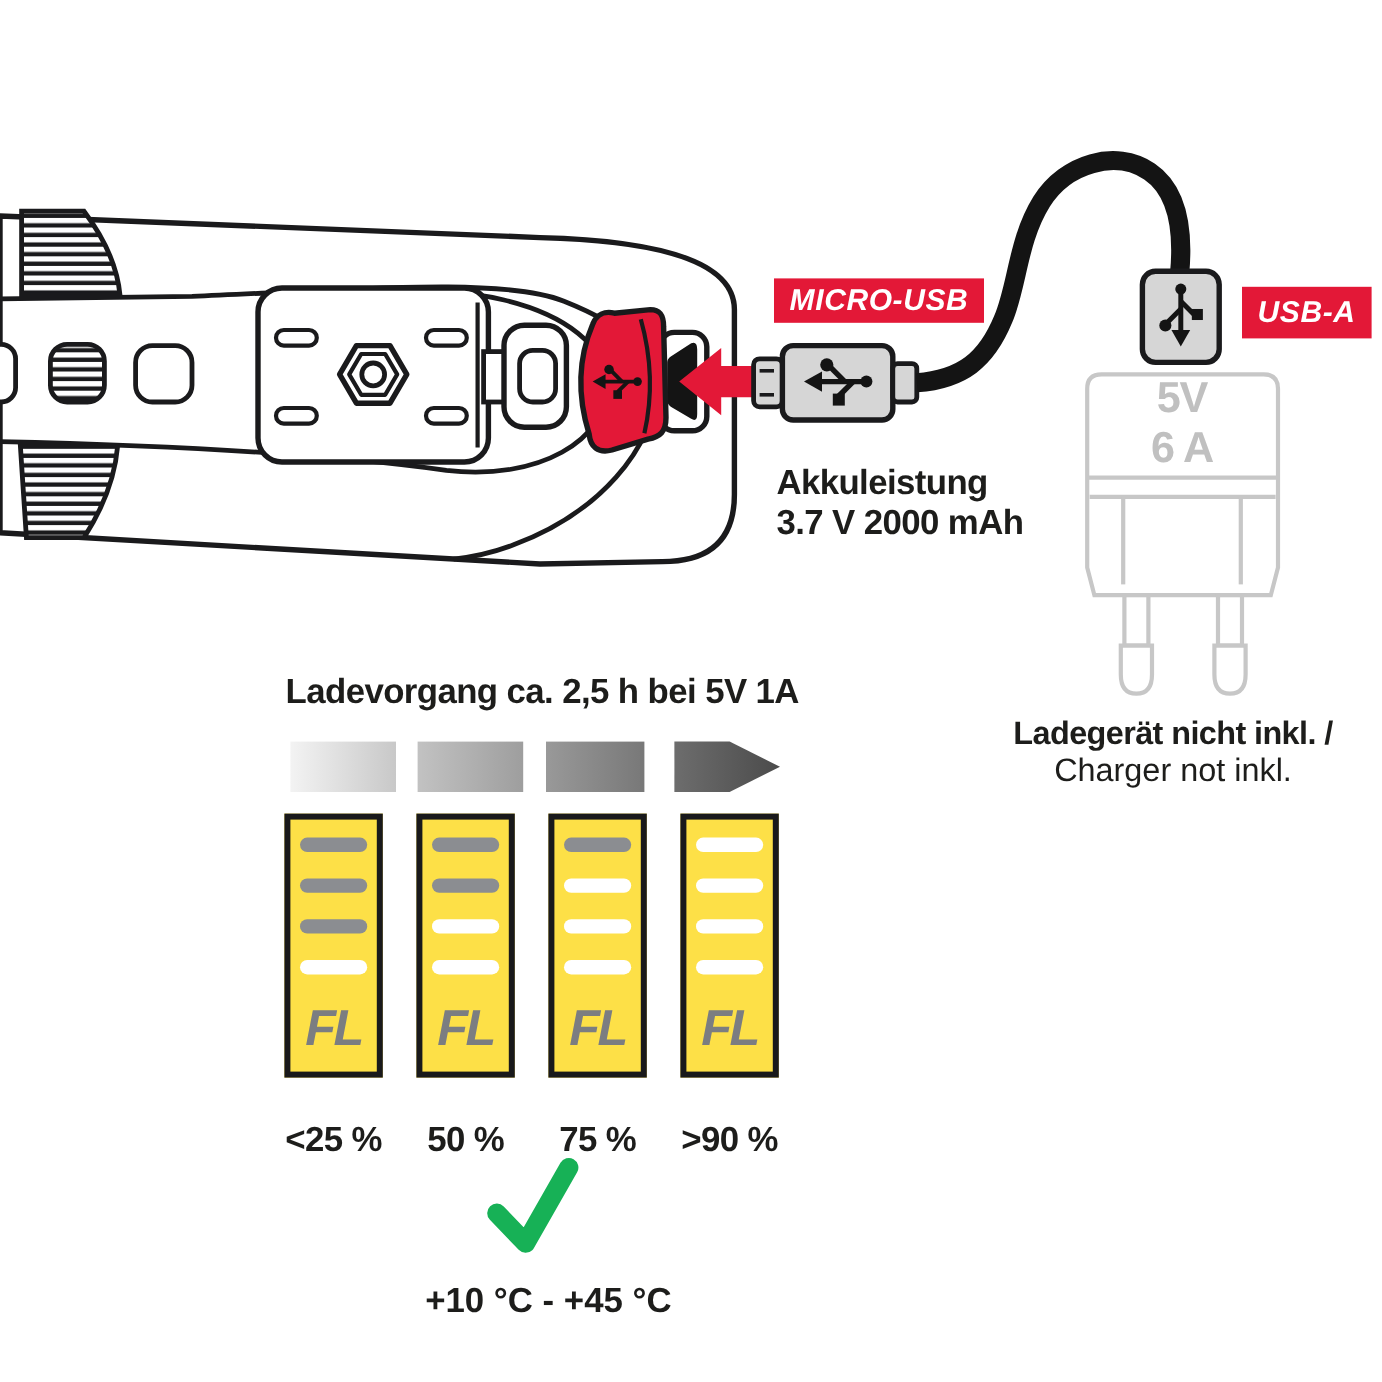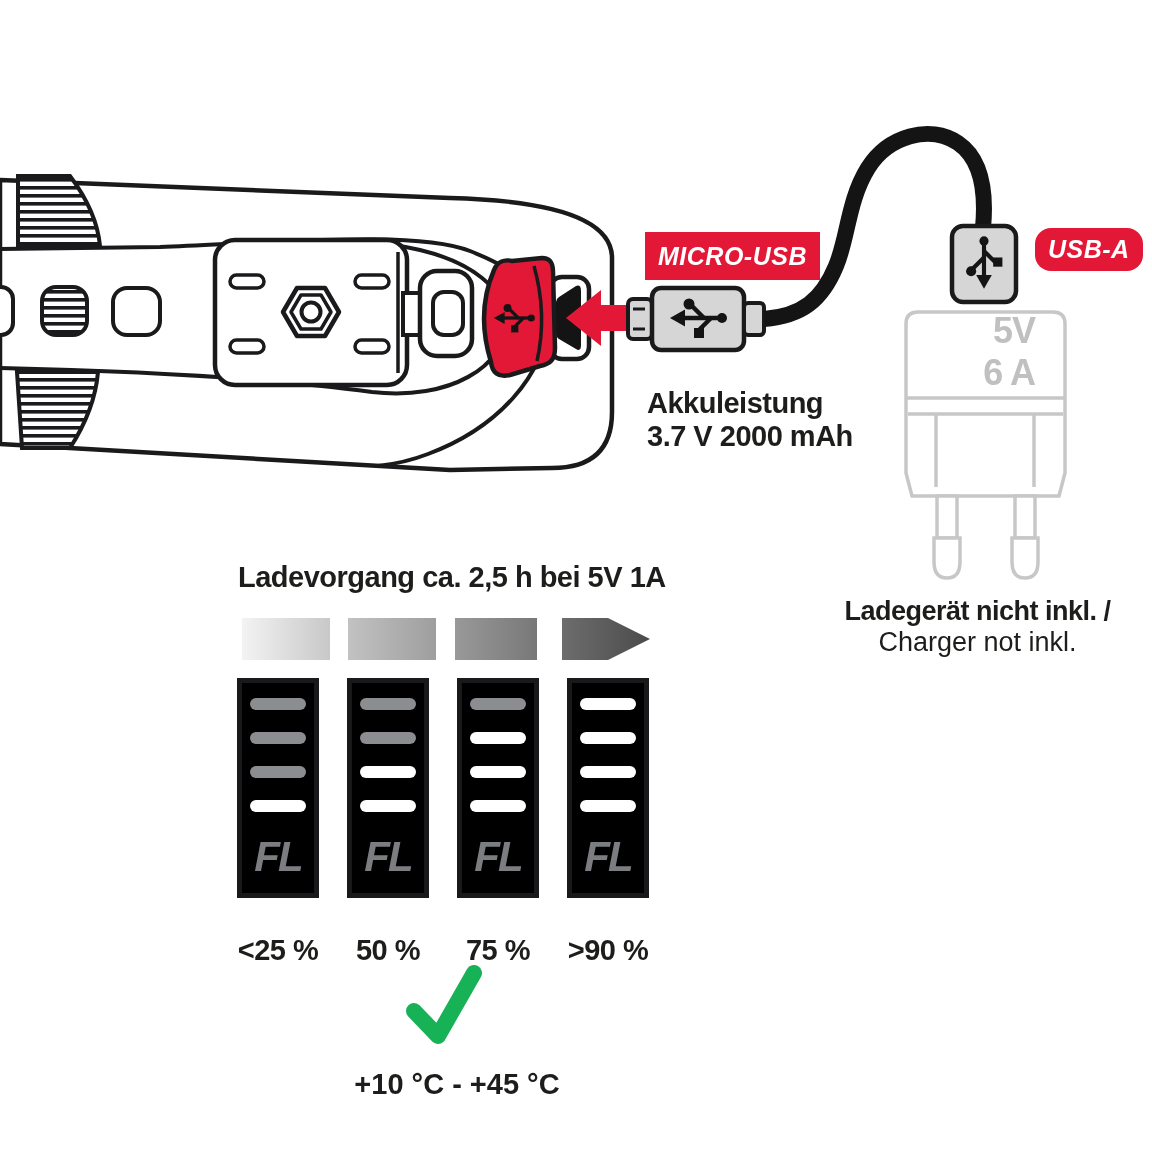--- a/index.html
+++ b/index.html
@@ -2,34 +2,34 @@
 <html><head>
 <meta charset="utf-8">
 <style>
   html,body{margin:0;padding:0;background:#fff;}
   .canvas{position:relative;width:1152px;height:1152px;background:#fff;overflow:hidden;
           font-family:"Liberation Sans",sans-serif;color:#1d1d1b;}
   .canvas svg{position:absolute;left:0;top:0;z-index:0;}
   .abs{position:absolute;z-index:2;}
   .badge{display:flex;align-items:center;justify-content:center;background:#e31837;color:#fff;
          font:italic 700 25px "Liberation Sans",sans-serif;letter-spacing:0.5px;padding:0 13px;white-space:nowrap;}
-  .badge-micro{left:645px;top:232px;height:48px;}
-  .badge-usba{left:1035px;top:228px;height:43px;border-radius:16px;}
+  .badge-micro{left:645px;top:232px;height:37px;}
+  .badge-usba{left:1035px;top:239px;height:43px;}
   .akku{left:647px;top:387px;font:700 29px "Liberation Sans",sans-serif;line-height:33px;letter-spacing:-0.5px;}
-  .chargerV{left:935px;top:310px;width:100px;text-align:right;font:700 36px "Liberation Sans",sans-serif;
+  .chargerV{left:935px;top:310px;width:100px;text-align:center;font:700 36px "Liberation Sans",sans-serif;
             color:#c0c0c0;letter-spacing:-1px;z-index:1;}
   .chargerA{top:352px;}
   .charger-note{left:805px;top:596px;width:345px;text-align:center;line-height:32px;}
   .charger-note .l1{font:700 27px "Liberation Sans",sans-serif;letter-spacing:-0.5px;}
   .charger-note .l2{font:400 27px "Liberation Sans",sans-serif;}
   .charge-title{left:238px;top:561px;font:700 29px "Liberation Sans",sans-serif;letter-spacing:-0.5px;white-space:nowrap;}
   .temp{left:302px;top:1068px;width:310px;text-align:center;font:700 29px "Liberation Sans",sans-serif;white-space:nowrap;}
   .bars{left:237px;top:678px;display:flex;gap:28px;}
   .bat-col{width:82px;display:flex;flex-direction:column;align-items:center;}
-  .bat-bar{width:82px;height:220px;background:#000000;border:5px solid #19191b;box-sizing:border-box;
+  .bat-bar{width:82px;height:220px;background:#fde047;border:5px solid #19191b;box-sizing:border-box;
            display:flex;flex-direction:column;align-items:center;padding-top:15px;position:relative;}
   .bat-seg{width:56px;height:12px;border-radius:7px;margin-bottom:22px;flex:none;}
   .bat-seg.dim{background:#8b8d91;}
   .bat-seg.lit{background:#ffffff;}
   .bat-fl{position:absolute;bottom:12px;left:0;right:0;text-align:center;
           font:italic 700 42px "Liberation Sans",sans-serif;color:#7b7d81;letter-spacing:-2px;}
   .bat-label{margin-top:36px;font:700 29px "Liberation Sans",sans-serif;white-space:nowrap;letter-spacing:-0.5px;text-align:right;}
 </style>
 </head>
 <body>

